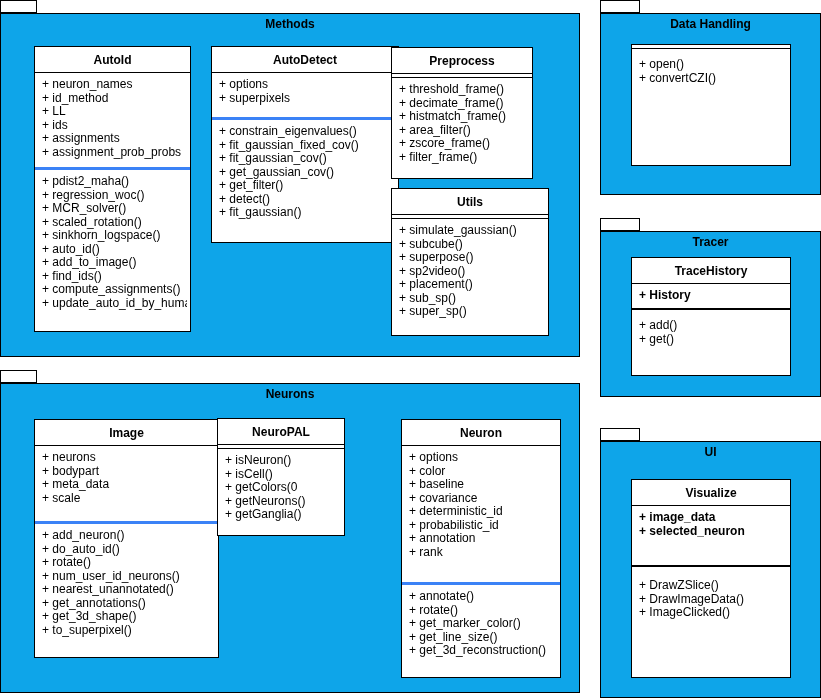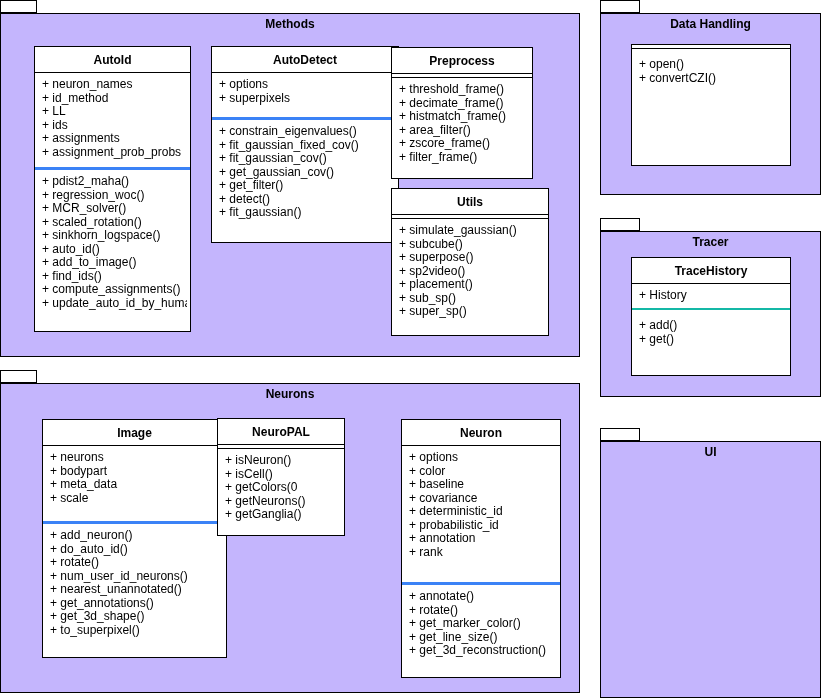--- a/index.html
+++ b/index.html
@@ -1,28 +1,28 @@
 <!DOCTYPE html>
 <html><head>
 <meta charset="utf-8">
 <style>
   html,body{margin:0;padding:0;background:#fff;}
   #stage{position:relative;width:821px;height:700px;background:#ffffff;
          font-family:"Liberation Sans",sans-serif;font-size:12px;color:#000;}
   *{box-sizing:border-box;}
   .pkg-tab{position:absolute;border:1px solid #000;background:#fff;}
-  .pkg-body{position:absolute;border:1px solid #000;background:#c4b5fd;}
+  .pkg-body{position:absolute;border:1px solid #000;background:#0ea5e9;}
   .pkg-title{position:absolute;top:3px;left:0;right:0;text-align:center;font-weight:700;}
   .cls{position:absolute;border:1px solid #000;background:#fff;display:flex;flex-direction:column;}
   .cls-title{flex:0 0 auto;display:flex;align-items:center;justify-content:center;
              font-weight:700;border-bottom:1px solid #000;}
   .sec{flex:0 0 auto;padding:5px 3px 0 7px;overflow:hidden;line-height:13.5px;}
   .sec.grow{flex:1 1 auto;}
   .attrs{border-bottom:3px solid #3b82f6;}
-  .attrs.gray{border-bottom:2px solid #14b8a6;}
+  .attrs.gray{border-bottom:2px solid #000000;font-weight:bold;}
   .empty-attrs{flex:0 0 auto;height:4px;padding:0;border-bottom:1px solid #000;}
   .member{white-space:nowrap;overflow:hidden;}
 </style>
 </head>
 <body>
 
 <div id="stage">
 
   <div class="pkg-tab" style="left:0;top:0;width:37px;height:13px"></div>
   <div class="pkg-body" style="left:0;top:13px;width:580px;height:344px">
@@ -94,21 +94,21 @@
         <div class="member">+ sub_sp()</div>
         <div class="member">+ super_sp()</div>
       </div>
     </div>
   </div>
 
   <div class="pkg-tab" style="left:0;top:370px;width:37px;height:13px"></div>
   <div class="pkg-body" style="left:0;top:383px;width:580px;height:310px">
     <div class="pkg-title">Neurons</div>
 
-    <div class="cls" style="left:41px;top:35px;width:185px;height:239px">
+    <div class="cls" style="left:33px;top:35px;width:185px;height:239px">
       <div class="cls-title" style="height:26px">Image</div>
       <div class="sec attrs" style="height:78px">
         <div class="member">+ neurons</div>
         <div class="member">+ bodypart</div>
         <div class="member">+ meta_data</div>
         <div class="member">+ scale</div>
       </div>
       <div class="sec grow">
         <div class="member">+ add_neuron()</div>
         <div class="member">+ do_auto_id()</div>
@@ -181,15 +181,27 @@
         <div class="member">+ add()</div>
         <div class="member">+ get()</div>
       </div>
     </div>
   </div>
 
   <div class="pkg-tab" style="left:600px;top:428px;width:40px;height:13px"></div>
   <div class="pkg-body" style="left:600px;top:441px;width:221px;height:257px">
     <div class="pkg-title">UI</div>
 
+    <div class="cls" style="left:30px;top:37px;width:160px;height:199px">
+      <div class="cls-title" style="height:26px">Visualize</div>
+      <div class="sec attrs gray" style="height:61px">
+        <div class="member">+ image_data</div>
+        <div class="member">+ selected_neuron</div>
+      </div>
+      <div class="sec grow" style="padding-top:12px">
+        <div class="member">+ DrawZSlice()</div>
+        <div class="member">+ DrawImageData()</div>
+        <div class="member">+ ImageClicked()</div>
+      </div>
+    </div>
   </div>
 
 </div>
 
 </body></html>

